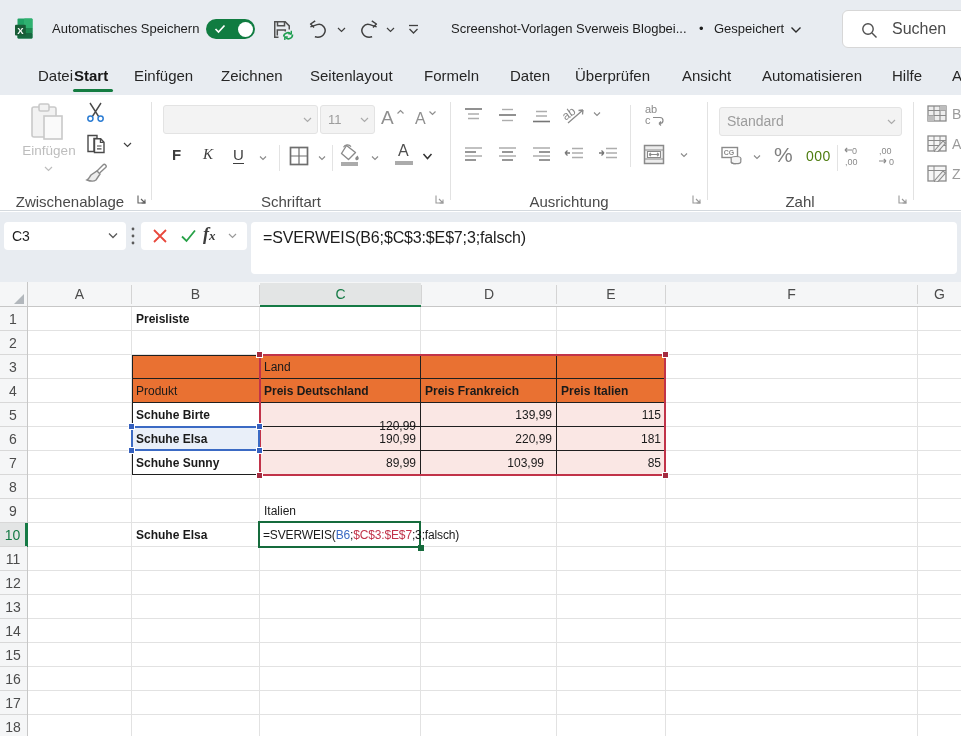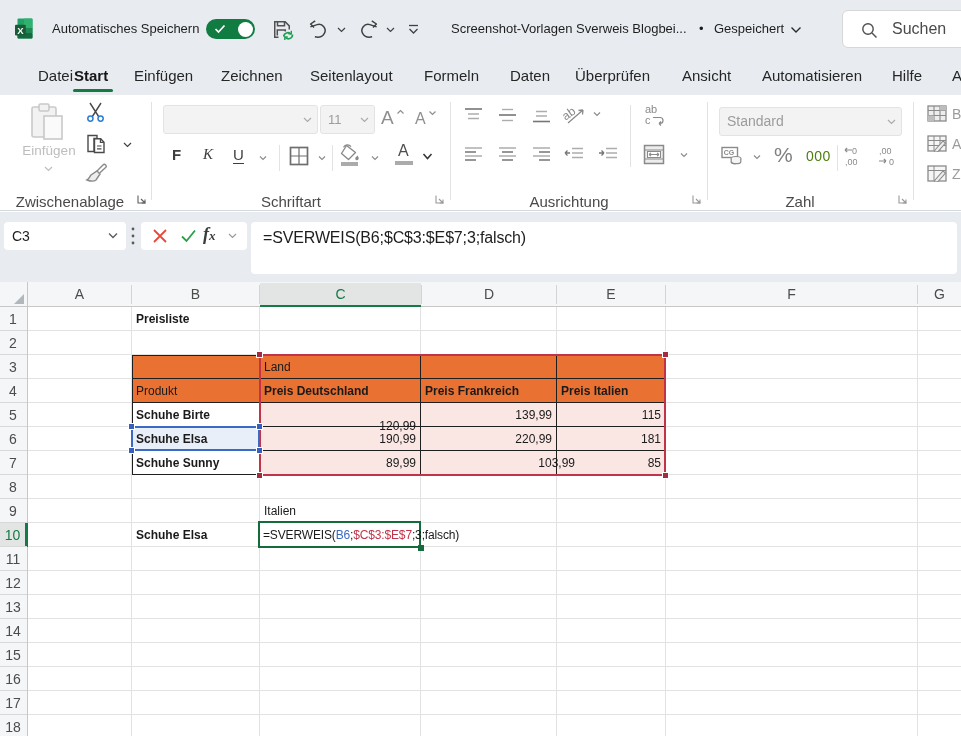--- a/index.html
+++ b/index.html
@@ -458,21 +458,21 @@
     <div class="cell" style="left:561px;top:97px;font-weight:bold;">Preis Italien</div>
     <div class="cell" style="left:136px;top:121px;font-weight:bold;">Schuhe Birte</div>
     <div class="cell" style="left:136px;top:169px;font-weight:bold;">Schuhe Sunny</div>
     <div class="cell" style="left:260px;top:121px;width:156px;text-align:right;margin-top:11px;">120,99</div>
     <div class="cell" style="left:421px;top:121px;width:131px;text-align:right;">139,99</div>
     <div class="cell" style="left:557px;top:121px;width:104px;text-align:right;">115</div>
     <div class="cell" style="left:260px;top:145px;width:156px;text-align:right;">190,99</div>
     <div class="cell" style="left:421px;top:145px;width:131px;text-align:right;">220,99</div>
     <div class="cell" style="left:557px;top:145px;width:104px;text-align:right;">181</div>
     <div class="cell" style="left:260px;top:169px;width:156px;text-align:right;">89,99</div>
-    <div class="cell" style="left:444px;top:169px;width:131px;text-align:right;">103,99</div>
+    <div class="cell" style="left:413px;top:169px;width:131px;text-align:right;">103,99</div>
     <div class="cell" style="left:557px;top:169px;width:104px;text-align:right;">85</div>
 
     <div class="abs" style="left:259px;top:72px;width:407px;height:122px;border:2px solid #C13349;"></div>
     <div class="abs" style="left:256px;top:69px;width:7px;height:7px;background:#A42B40;border:1px solid #fff;"></div>
     <div class="abs" style="left:662px;top:69px;width:7px;height:7px;background:#A42B40;border:1px solid #fff;"></div>
     <div class="abs" style="left:256px;top:190px;width:7px;height:7px;background:#A42B40;border:1px solid #fff;"></div>
     <div class="abs" style="left:662px;top:190px;width:7px;height:7px;background:#A42B40;border:1px solid #fff;"></div>
 
     <div class="abs" style="left:131px;top:144px;width:129px;height:25px;background:#E9EFF9;border:2px solid #3B6AC4;"></div>
     <div class="cell" style="left:136px;top:145px;font-weight:bold;">Schuhe Elsa</div>

